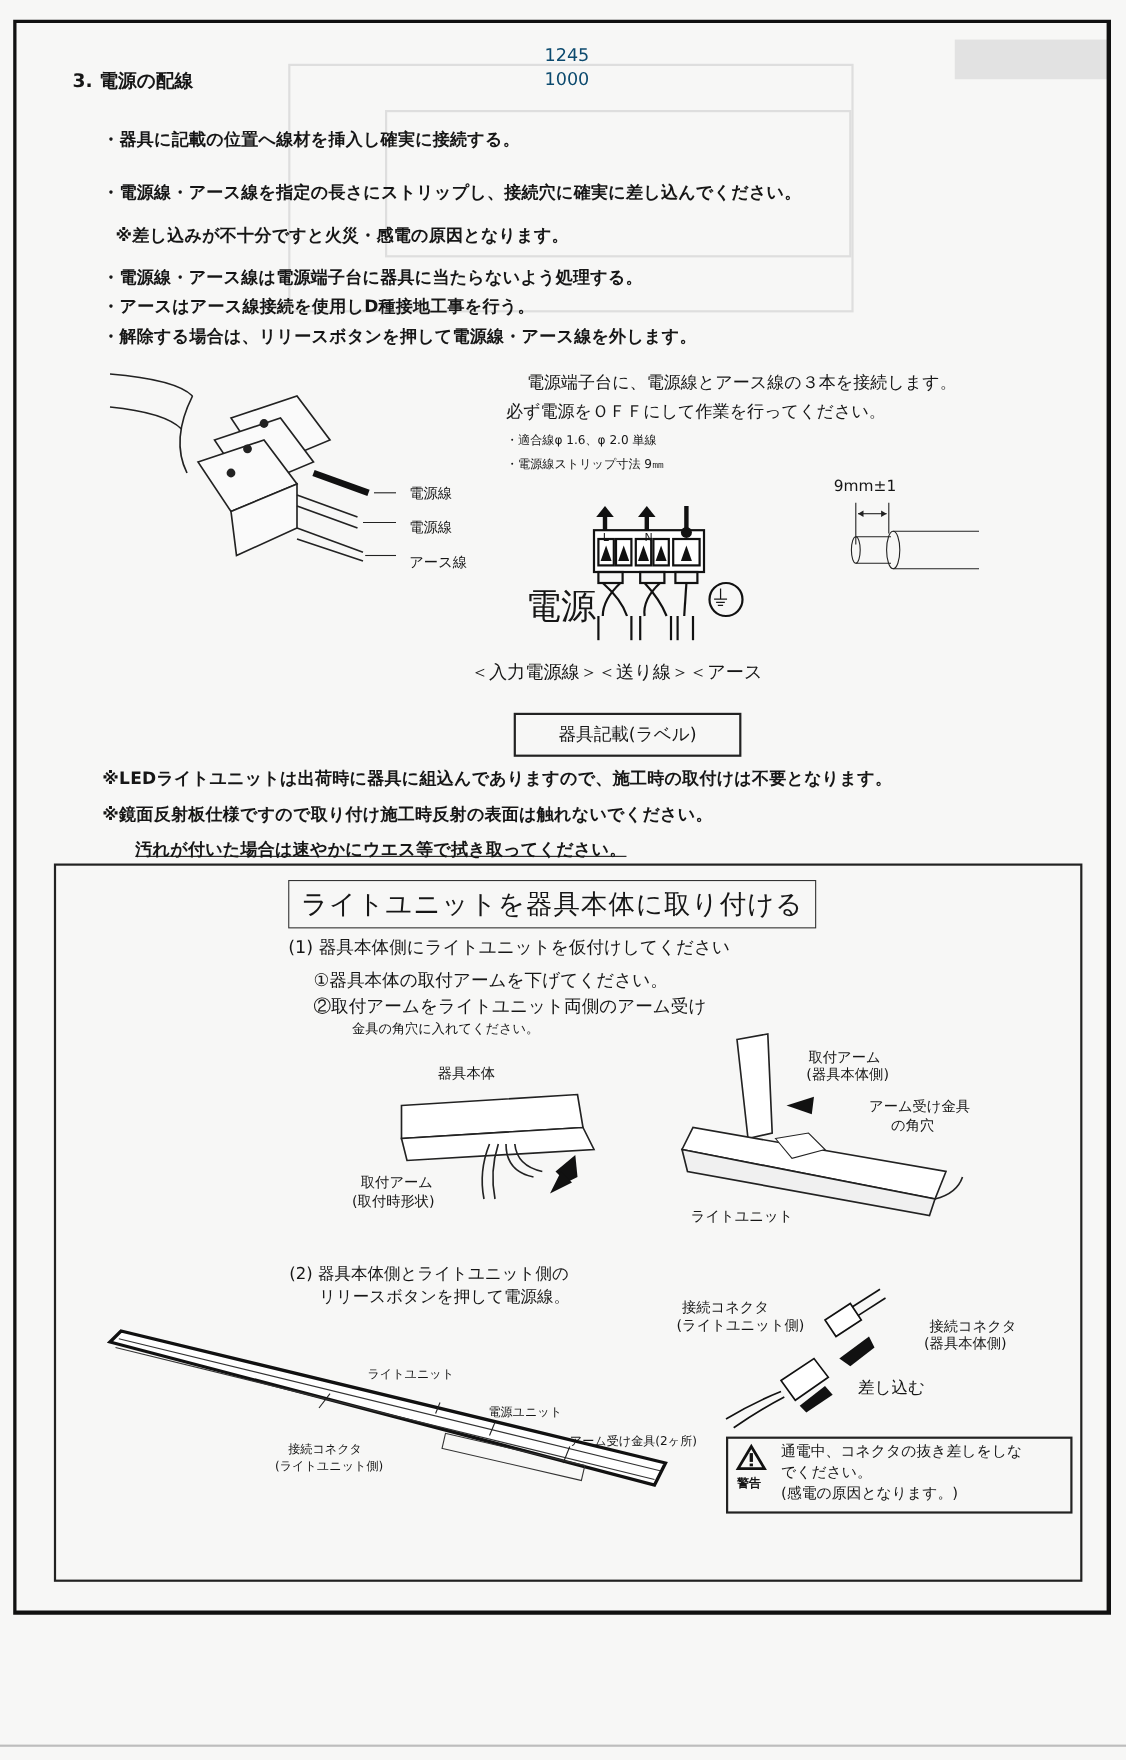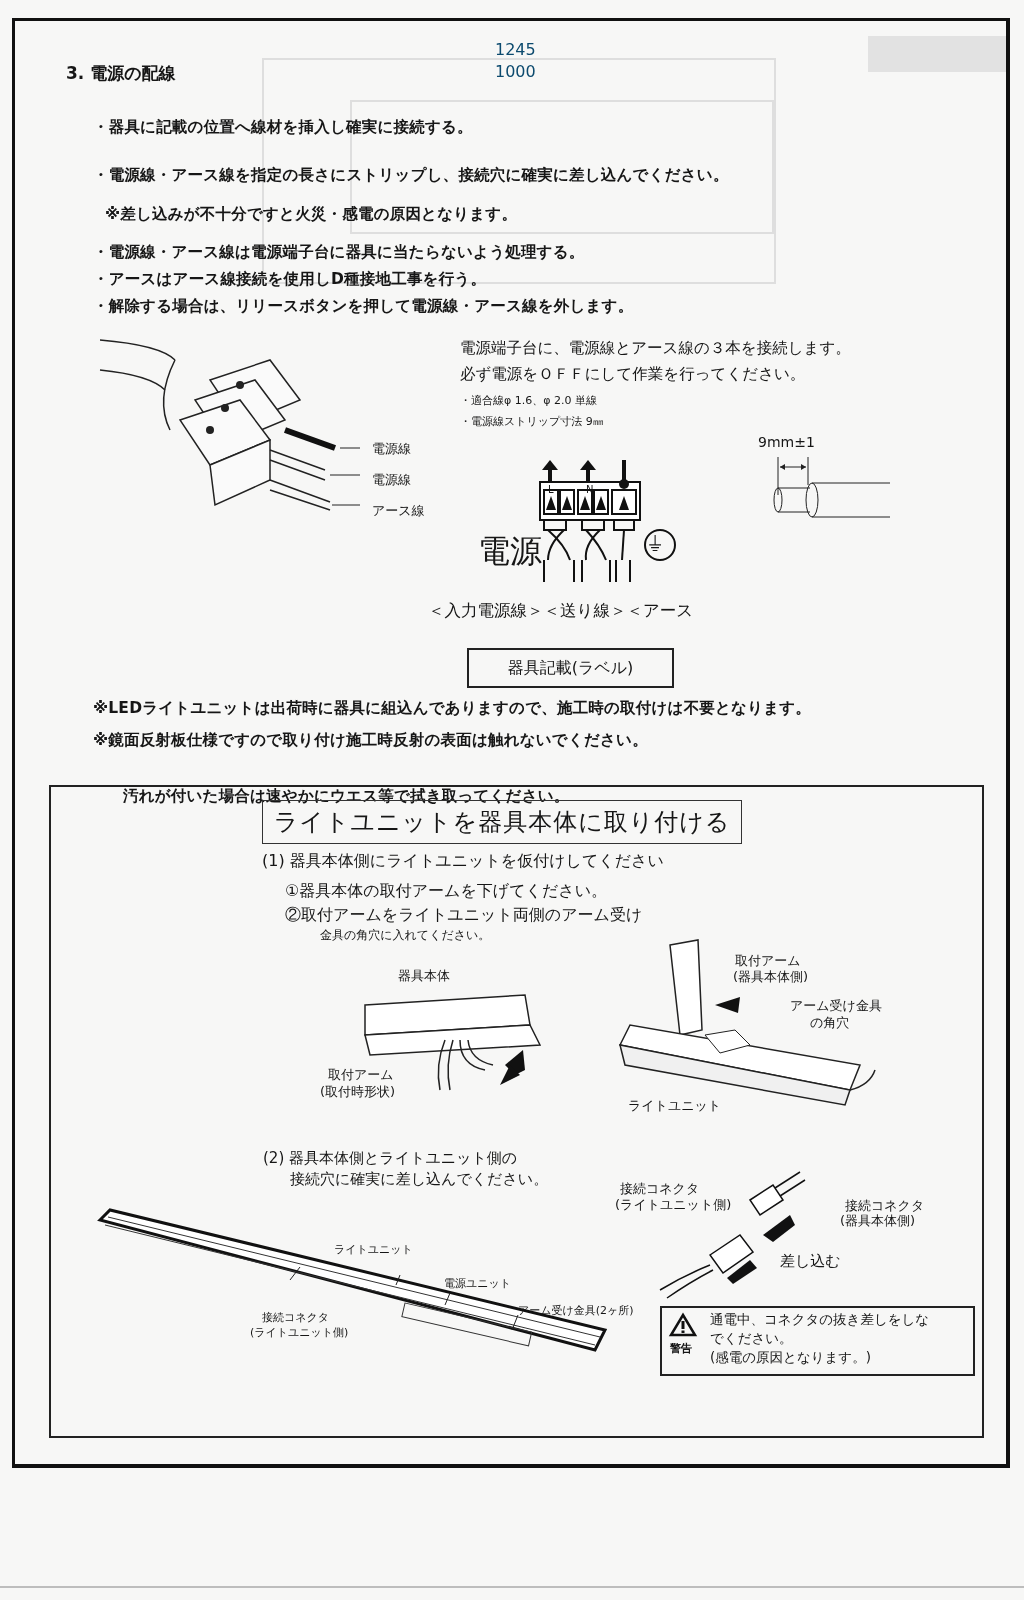--- a/index.html
+++ b/index.html
@@ -62,21 +62,21 @@
   <line x1="170" y1="150" x2="230" y2="172" stroke="#222" stroke-width="1.5"></line>
   <line x1="170" y1="160" x2="230" y2="180" stroke="#222" stroke-width="1.5"></line>
   <line x1="240" y1="118" x2="260" y2="118" stroke="#222" stroke-width="1"></line>
   <line x1="230" y1="145" x2="260" y2="145" stroke="#222" stroke-width="1"></line>
   <line x1="232" y1="175" x2="260" y2="175" stroke="#222" stroke-width="1"></line>
 </svg>
 <div class="t lbl" style="left:372px;top:440px;">電源線</div>
 <div class="t lbl" style="left:372px;top:471px;">電源線</div>
 <div class="t lbl" style="left:372px;top:502px;">アース線</div>
 
-<div class="t" style="left:460px;top:338px;font-size:15.5px;">電源端子台に、電源線とアース線の３本を接続します。</div>
+<div class="t" style="left:479px;top:338px;font-size:15.5px;">電源端子台に、電源線とアース線の３本を接続します。</div>
 <div class="t" style="left:460px;top:364px;font-size:15.5px;">必ず電源をＯＦＦにして作業を行ってください。</div>
 <div class="t small" style="left:460px;top:393px;">・適合線φ 1.6、φ 2.0 単線</div>
 <div class="t small" style="left:460px;top:414px;">・電源線ストリップ寸法 9㎜</div>
 
 <div class="t" style="left:758px;top:434px;font-size:14px;">9mm±1</div>
 <svg style="left:770px;top:455px;" width="120" height="80" viewBox="0 0 120 80">
   <line x1="8" y1="2" x2="8" y2="40" stroke="#222"></line>
   <line x1="38" y1="2" x2="38" y2="30" stroke="#222"></line>
   <line x1="10" y1="12" x2="36" y2="12" stroke="#222"></line>
   <polygon points="10,12 15,9 15,15" fill="#222"></polygon>
@@ -131,21 +131,21 @@
 </svg>
 <div class="t" style="left:548px;top:484px;font-size:10px;">L</div>
 <div class="t" style="left:586px;top:484px;font-size:10px;">N</div>
 <div class="t" style="left:478px;top:530px;font-size:32px;">電源</div>
 <div class="t" style="left:648px;top:532px;font-size:20px;">⏚</div>
 <div class="t" style="left:428px;top:600px;font-size:16.5px;">＜入力電源線＞＜送り線＞＜アース</div>
 <div class="label-box">器具記載(ラベル)</div>
 
 <div class="t bul" style="left:93px;top:698px;">※LEDライトユニットは出荷時に器具に組込んでありますので、施工時の取付けは不要となります。</div>
 <div class="t bul" style="left:93px;top:730px;">※鏡面反射板仕様ですので取り付け施工時反射の表面は触れないでください。</div>
-<div class="t bul" style="left:123px;top:786px;">汚れが付いた場合は速やかにウエス等で拭き取ってください。</div>
+<div class="t bul" style="left:123px;top:762px;text-decoration:underline;">汚れが付いた場合は速やかにウエス等で拭き取ってください。</div>
 
 <div class="inner-frame"></div>
 <div class="title-box">ライトユニットを器具本体に取り付ける</div>
 <div class="t" style="left:262px;top:851px;font-size:16px;">(1) 器具本体側にライトユニットを仮付けしてください</div>
 <div class="t" style="left:285px;top:881px;font-size:16px;">①器具本体の取付アームを下げてください。</div>
 <div class="t" style="left:285px;top:905px;font-size:16px;font-family:Liberation Mono, monospace;">②取付アームをライトユニット両側のアーム受け</div>
 <div class="t" style="left:320px;top:927px;font-size:12px;">金具の角穴に入れてください。</div>
 
 <svg style="left:365px;top:995px;" width="180" height="100" viewBox="0 0 180 100">
   <polygon points="0,10 160,0 165,30 0,40" fill="#fff" stroke="#222" stroke-width="1.5"></polygon>
@@ -169,21 +169,21 @@
   <polygon points="85,100 115,95 130,110 100,118" fill="#fff" stroke="#222"></polygon>
   <polygon points="95,70 120,62 118,78" fill="#111"></polygon>
 </svg>
 <div class="t lbl" style="left:735px;top:952px;">取付アーム</div>
 <div class="t lbl" style="left:733px;top:968px;">(器具本体側)</div>
 <div class="t lbl" style="left:790px;top:997px;">アーム受け金具</div>
 <div class="t lbl" style="left:810px;top:1014px;">の角穴</div>
 <div class="t lbl" style="left:628px;top:1097px;">ライトユニット</div>
 
 <div class="t" style="left:263px;top:1149px;font-size:15px;">(2) 器具本体側とライトユニット側の</div>
-<div class="t" style="left:290px;top:1170px;font-size:15px;">接続穴に確実に差し込んでください。</div>
+<div class="t" style="left:290px;top:1170px;font-size:15px;">リリースボタンを押して電源線。</div>
 
 <svg style="left:100px;top:1205px;" width="510" height="170" viewBox="0 0 510 170">
   <polygon points="0,15 10,5 505,125 495,145" fill="#fff" stroke="#111" stroke-width="3"></polygon>
   <line x1="5" y1="20" x2="495" y2="140" stroke="#333" stroke-width="1"></line>
   <line x1="8" y1="12" x2="500" y2="132" stroke="#333" stroke-width="1"></line>
   <rect x="305" y="98" width="130" height="14" transform="rotate(13 305 98)" fill="none" stroke="#333"></rect>
   <line x1="300" y1="70" x2="296" y2="80" stroke="#222"></line>
   <line x1="350" y1="88" x2="345" y2="100" stroke="#222"></line>
   <line x1="200" y1="62" x2="190" y2="75" stroke="#222"></line>
   <line x1="418" y1="110" x2="412" y2="125" stroke="#222"></line>

